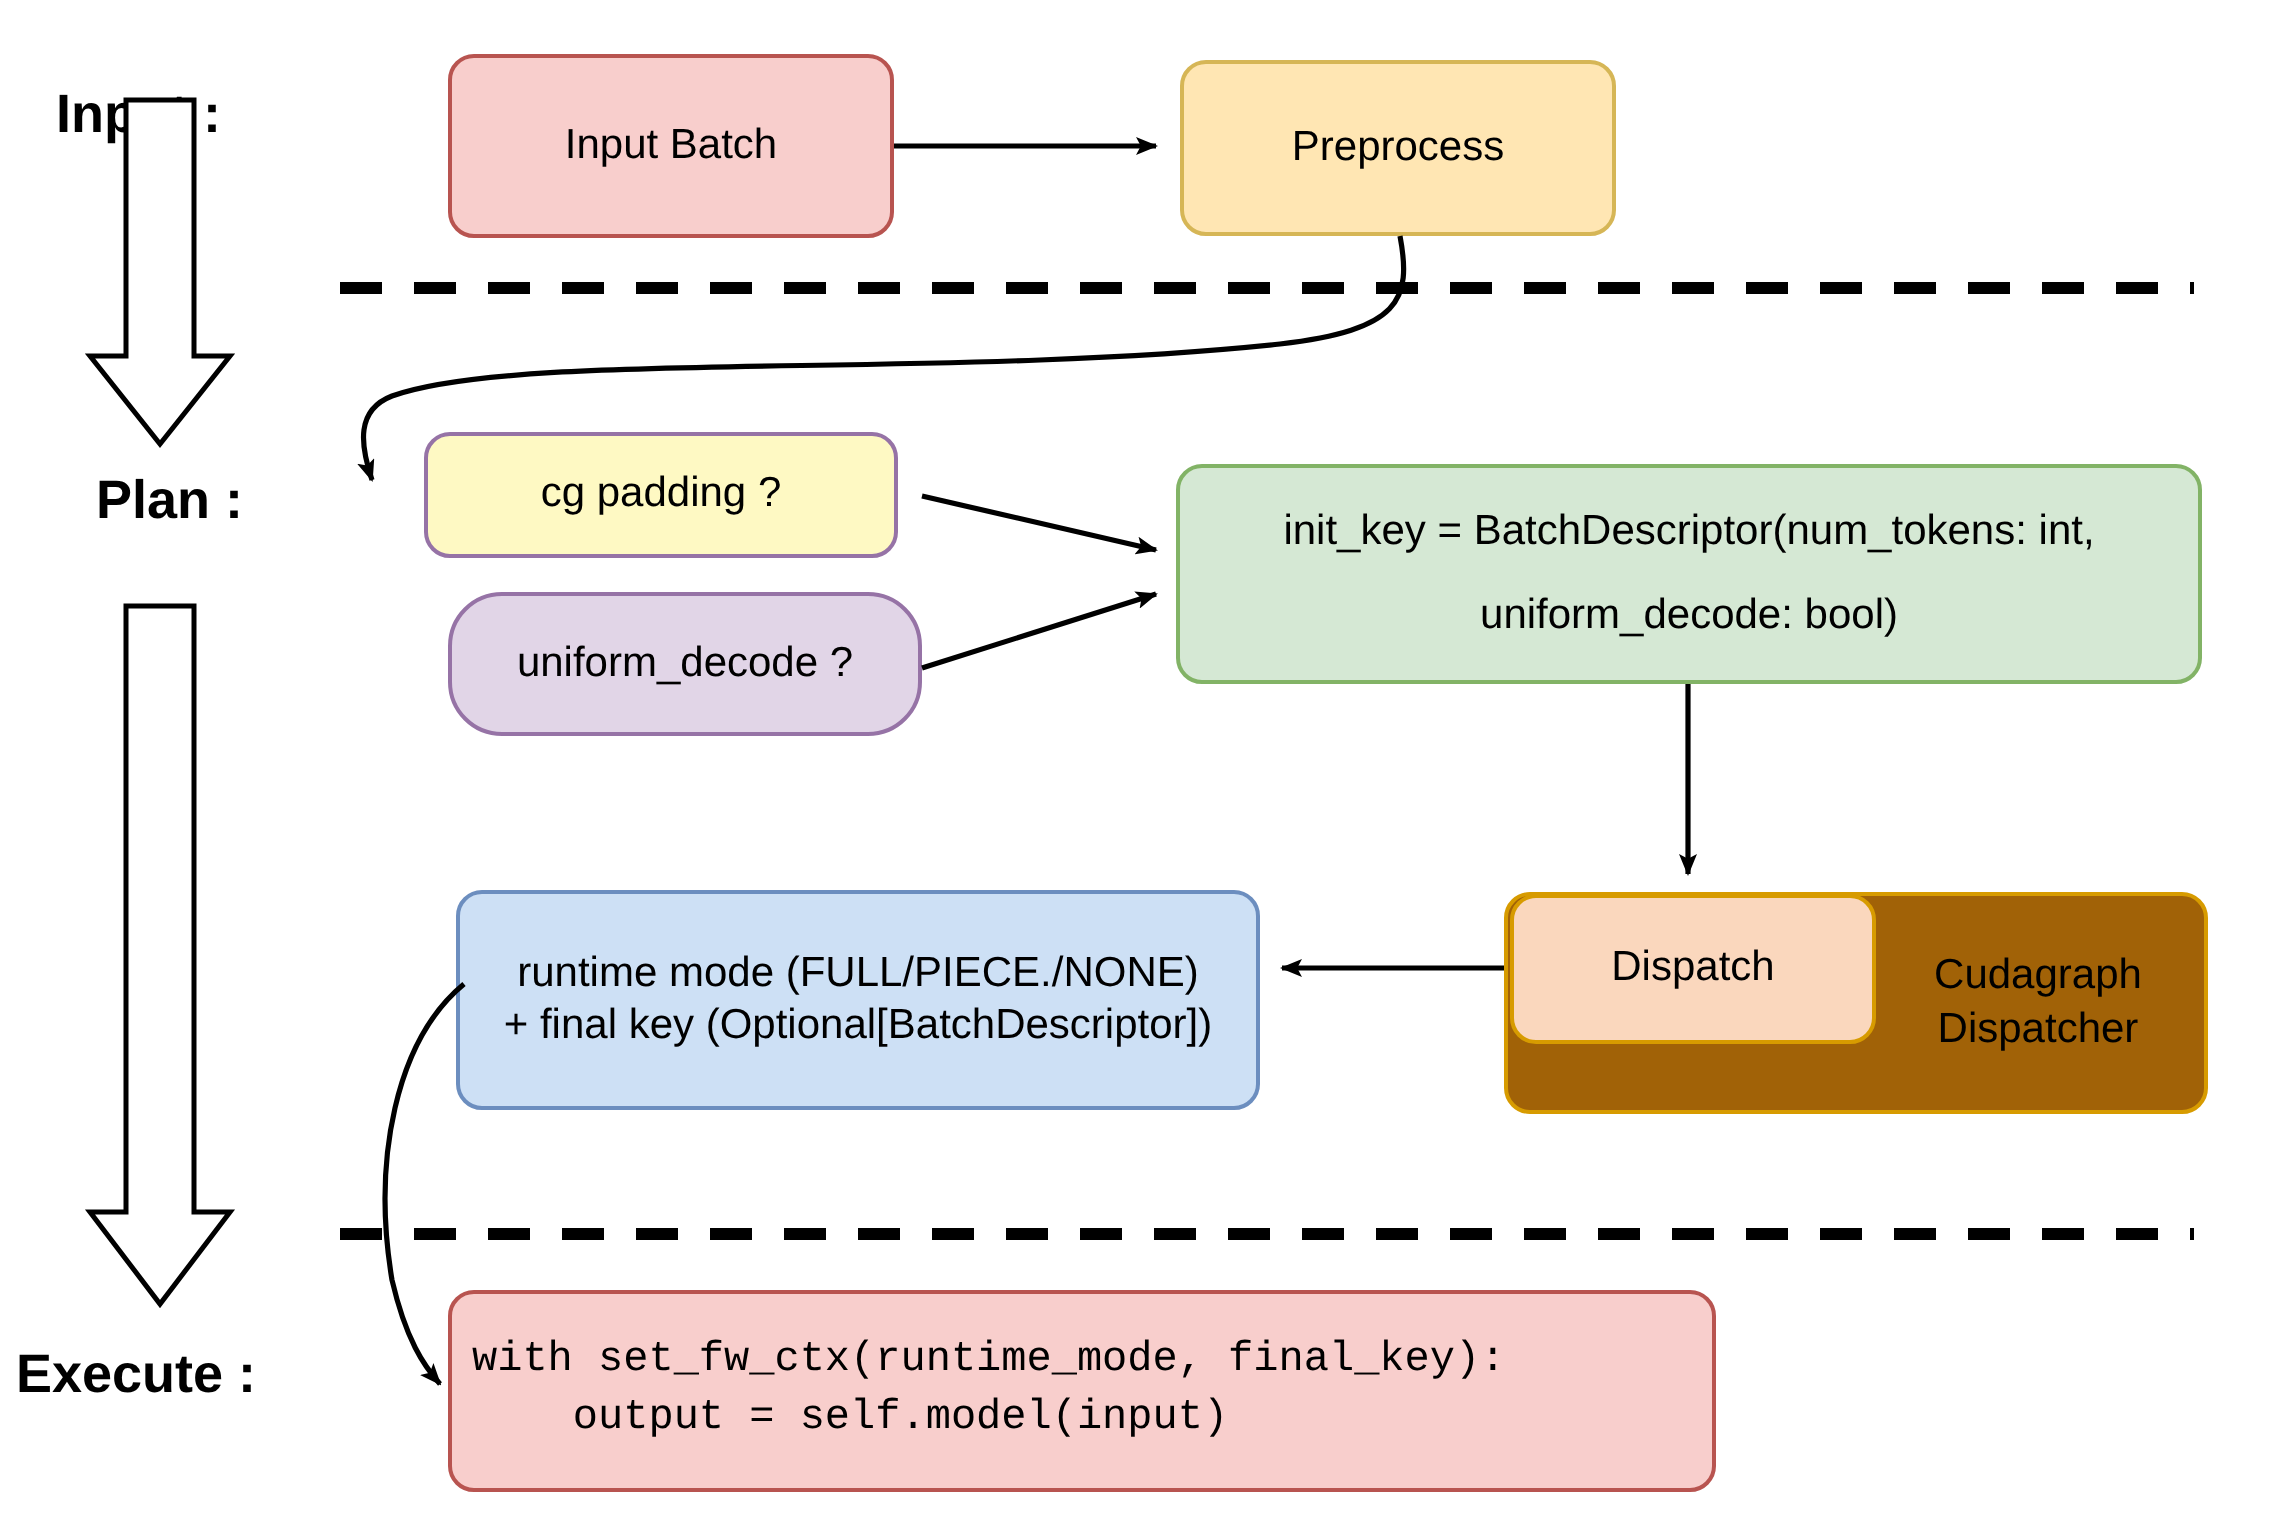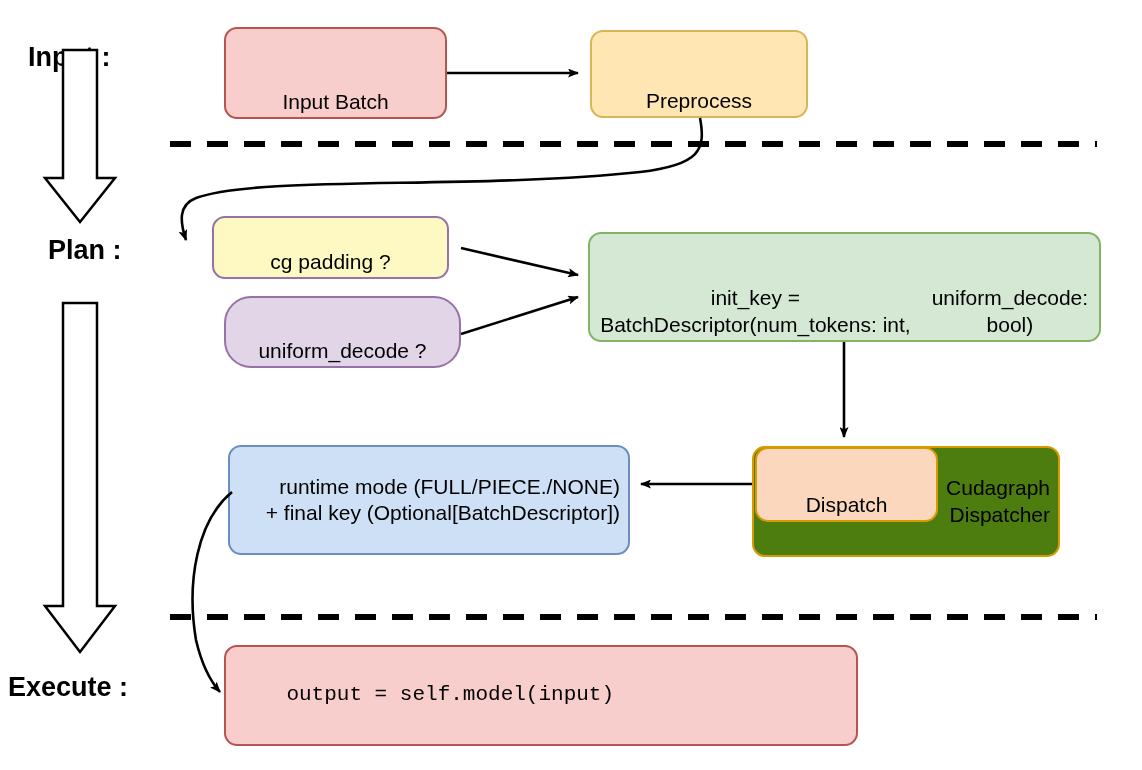--- a/index.html
+++ b/index.html
@@ -25,21 +25,21 @@
     color: #000000;
     white-space: nowrap;
   }
   .node {
     position: absolute;
     box-sizing: border-box;
     border-radius: 13px;
     border-width: 2px;
     border-style: solid;
     display: flex;
-    align-items: flex-end;
+    align-items: center;
     justify-content: center;
     text-align: center;
     font-family: "Liberation Sans", sans-serif;
     font-size: 21px;
     color: #000000;
     line-height: 1.26;
     padding: 2px 8px;
   }
   .node.code {
     font-family: "Liberation Mono", monospace;
@@ -84,46 +84,47 @@
        background:#fef9c3; border-color:#9673a6;">
     <span>cg padding ?</span>
   </div>
 
   <div class="node" style="left:224px; top:296px; width:237px; height:72px;
        background:#e1d5e7; border-color:#9673a6;border-radius:27px;">
     <span>uniform_decode ?</span>
   </div>
 
   <div class="node" style="left:588px; top:232px; width:513px; height:110px;
-       background:#d5e8d4; border-color:#82b366; flex-direction:row;gap:16px;">
+       background:#d5e8d4; border-color:#82b366; flex-direction:column;gap:16px;">
     <span>init_key = BatchDescriptor(num_tokens: int,</span>
     <span>uniform_decode: bool)</span>
   </div>
 
-  <div class="node" style="left:752px; top:446px; width:308px; height:111px;
-       background:#4d7c0f; border-color:#d79b00; flex-direction:column;
+  <div class="node" style="left:752px; top:446px; width:352px; height:111px;
+       background:#a16207; border-color:#d79b00; flex-direction:column;
        justify-content:center; padding-left:190px; z-index:1;">
     <span>Cudagraph</span>
     <span>Dispatcher</span>
   </div>
 
   <div class="node" style="left:228px; top:445px; width:402px; height:110px;
        background:#cde0f5; border-color:#6c8ebf; flex-direction:column;">
     <span>runtime mode (FULL/PIECE./NONE)</span>
     <span>+ final key (Optional[BatchDescriptor])</span>
   </div>
 
   <div class="node" style="left:755px; top:447px; width:183px; height:75px;
        background:#fad7bd; border-color:#d79b00; z-index:2;">
     <span>Dispatch</span>
   </div>
 
   <div class="node code" style="left:224px; top:645px; width:634px; height:101px;
        background:#f8cecc; border-color:#b85450; flex-direction:column;
        align-items:flex-start; justify-content:center;">
+    <span>with set_fw_ctx(runtime_mode, final_key):</span>
     <span>    output = self.model(input)</span>
   </div>
 
   <svg class="overlay" viewBox="0 0 1142 770">
     <defs>
       <marker id="ah" markerWidth="11" markerHeight="9" refX="10" refY="4.5" orient="auto" markerUnits="userSpaceOnUse">
         <path d="M0,0 L11,4.5 L0,9 L2.4,4.5 z" fill="#000000"></path>
       </marker>
     </defs>
 

